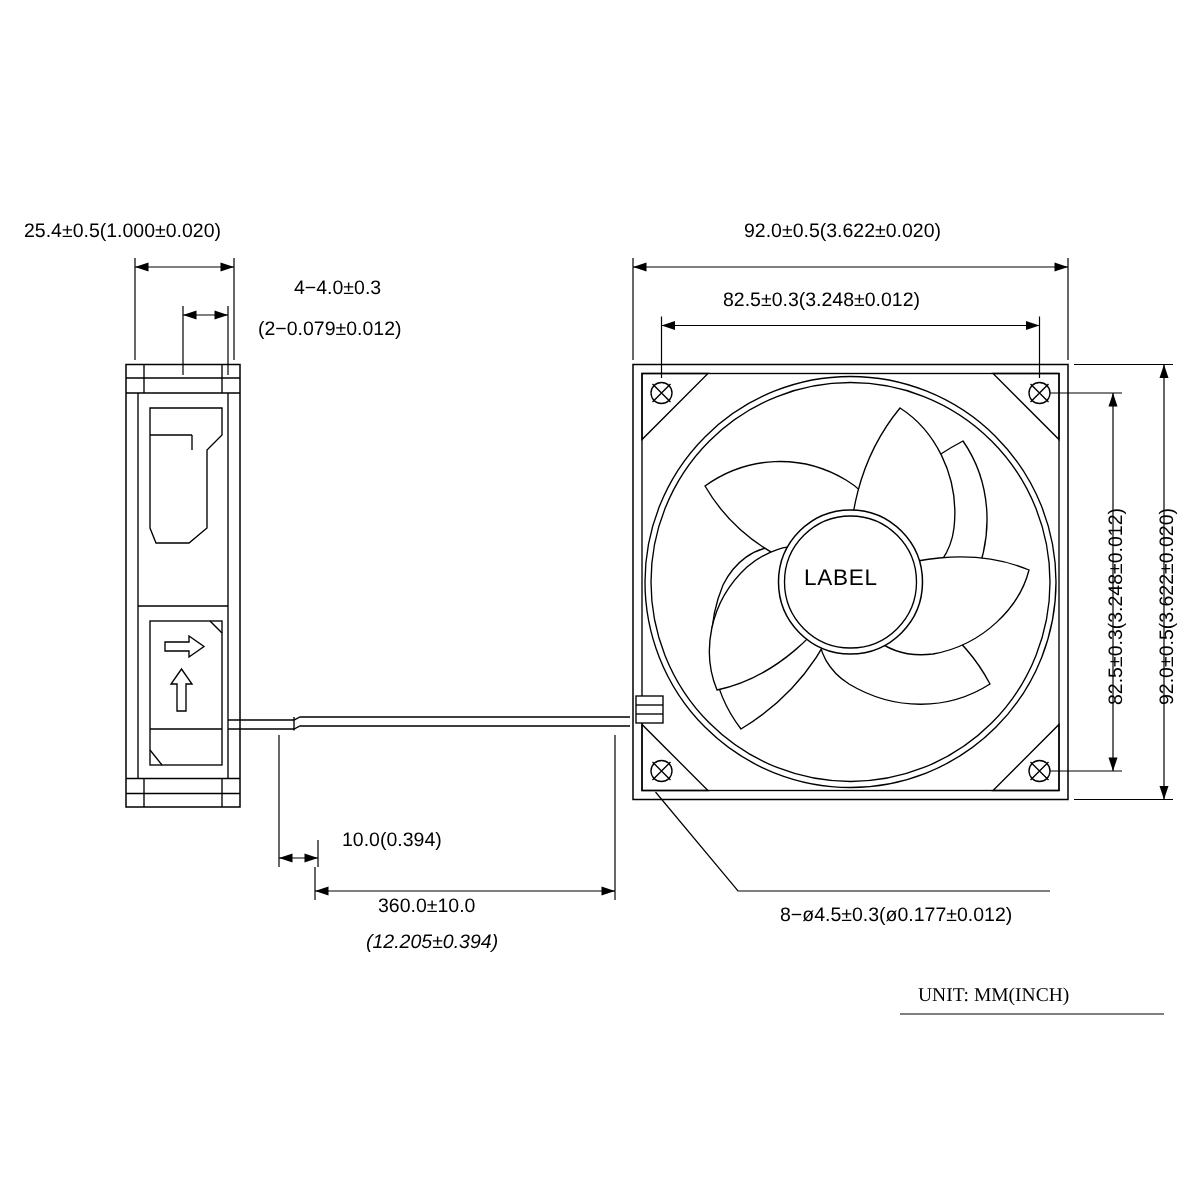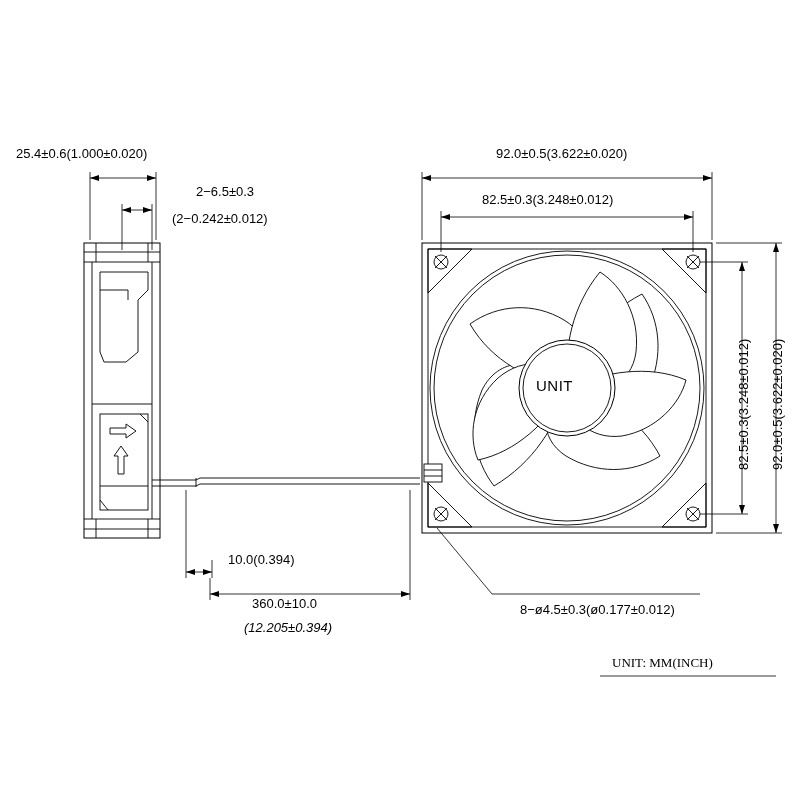--- a/index.html
+++ b/index.html
@@ -197,39 +197,39 @@
       <line class="ln-dim" x1="776" y1="243" x2="776" y2="533"></line>
       <path d="M776 243 L773 252 L779 252 Z" fill="#000"></path>
       <path d="M776 533 L773 524 L779 524 Z" fill="#000"></path>
       <line class="ln-dim" x1="716" y1="243" x2="782" y2="243"></line>
       <line class="ln-dim" x1="716" y1="533" x2="782" y2="533"></line>
     </g>
 
     <line class="ln-dim" x1="600" y1="676" x2="776" y2="676"></line>
   </svg>
 
-  <div class="lbl" style="left:16px; top:146px;">25.4±0.6(1.000±0.020)</div>
-
-  <div class="lbl" style="left:196px; top:184px;">2−6.5±0.3</div>
-
-  <div class="lbl" style="left:172px; top:211px;">(2−0.242±0.012)</div>
+  <div class="lbl" style="left:16px; top:146px;">25.4±0.5(1.000±0.020)</div>
+
+  <div class="lbl" style="left:196px; top:184px;">4−4.0±0.3</div>
+
+  <div class="lbl" style="left:172px; top:211px;">(2−0.079±0.012)</div>
 
   <div class="lbl" style="left:228px; top:552px;text-align:center;">10.0(0.394)</div>
 
   <div class="lbl" style="left:252px; top:596px;">360.0±10.0</div>
 
   <div class="lbl" style="left:244px; top:620px;font-style:italic;">(12.205±0.394)</div>
 
   <div class="lbl" style="left:496px; top:146px;">92.0±0.5(3.622±0.020)</div>
 
   <div class="lbl" style="left:482px; top:192px;">82.5±0.3(3.248±0.012)</div>
 
   <div class="lbl vert" style="left:736px; top:470px;">82.5±0.3(3.248±0.012)</div>
 
   <div class="lbl vert" style="left:770px; top:470px;">92.0±0.5(3.622±0.020)</div>
 
   <div class="lbl" style="left:520px; top:602px;">8−ø4.5±0.3(ø0.177±0.012)</div>
 
   <div class="lbl" style="left:612px; top:655px;font-family:Liberation Serif, serif;">UNIT:  MM(INCH)</div>
 
-  <div class="lbl" style="left:536px; top:378px; font-size:15px; letter-spacing:0.5px;">UNIT</div>
+  <div class="lbl" style="left:536px; top:378px; font-size:15px; letter-spacing:0.5px;">LABEL</div>
 
 </div>
 
 </body></html>

